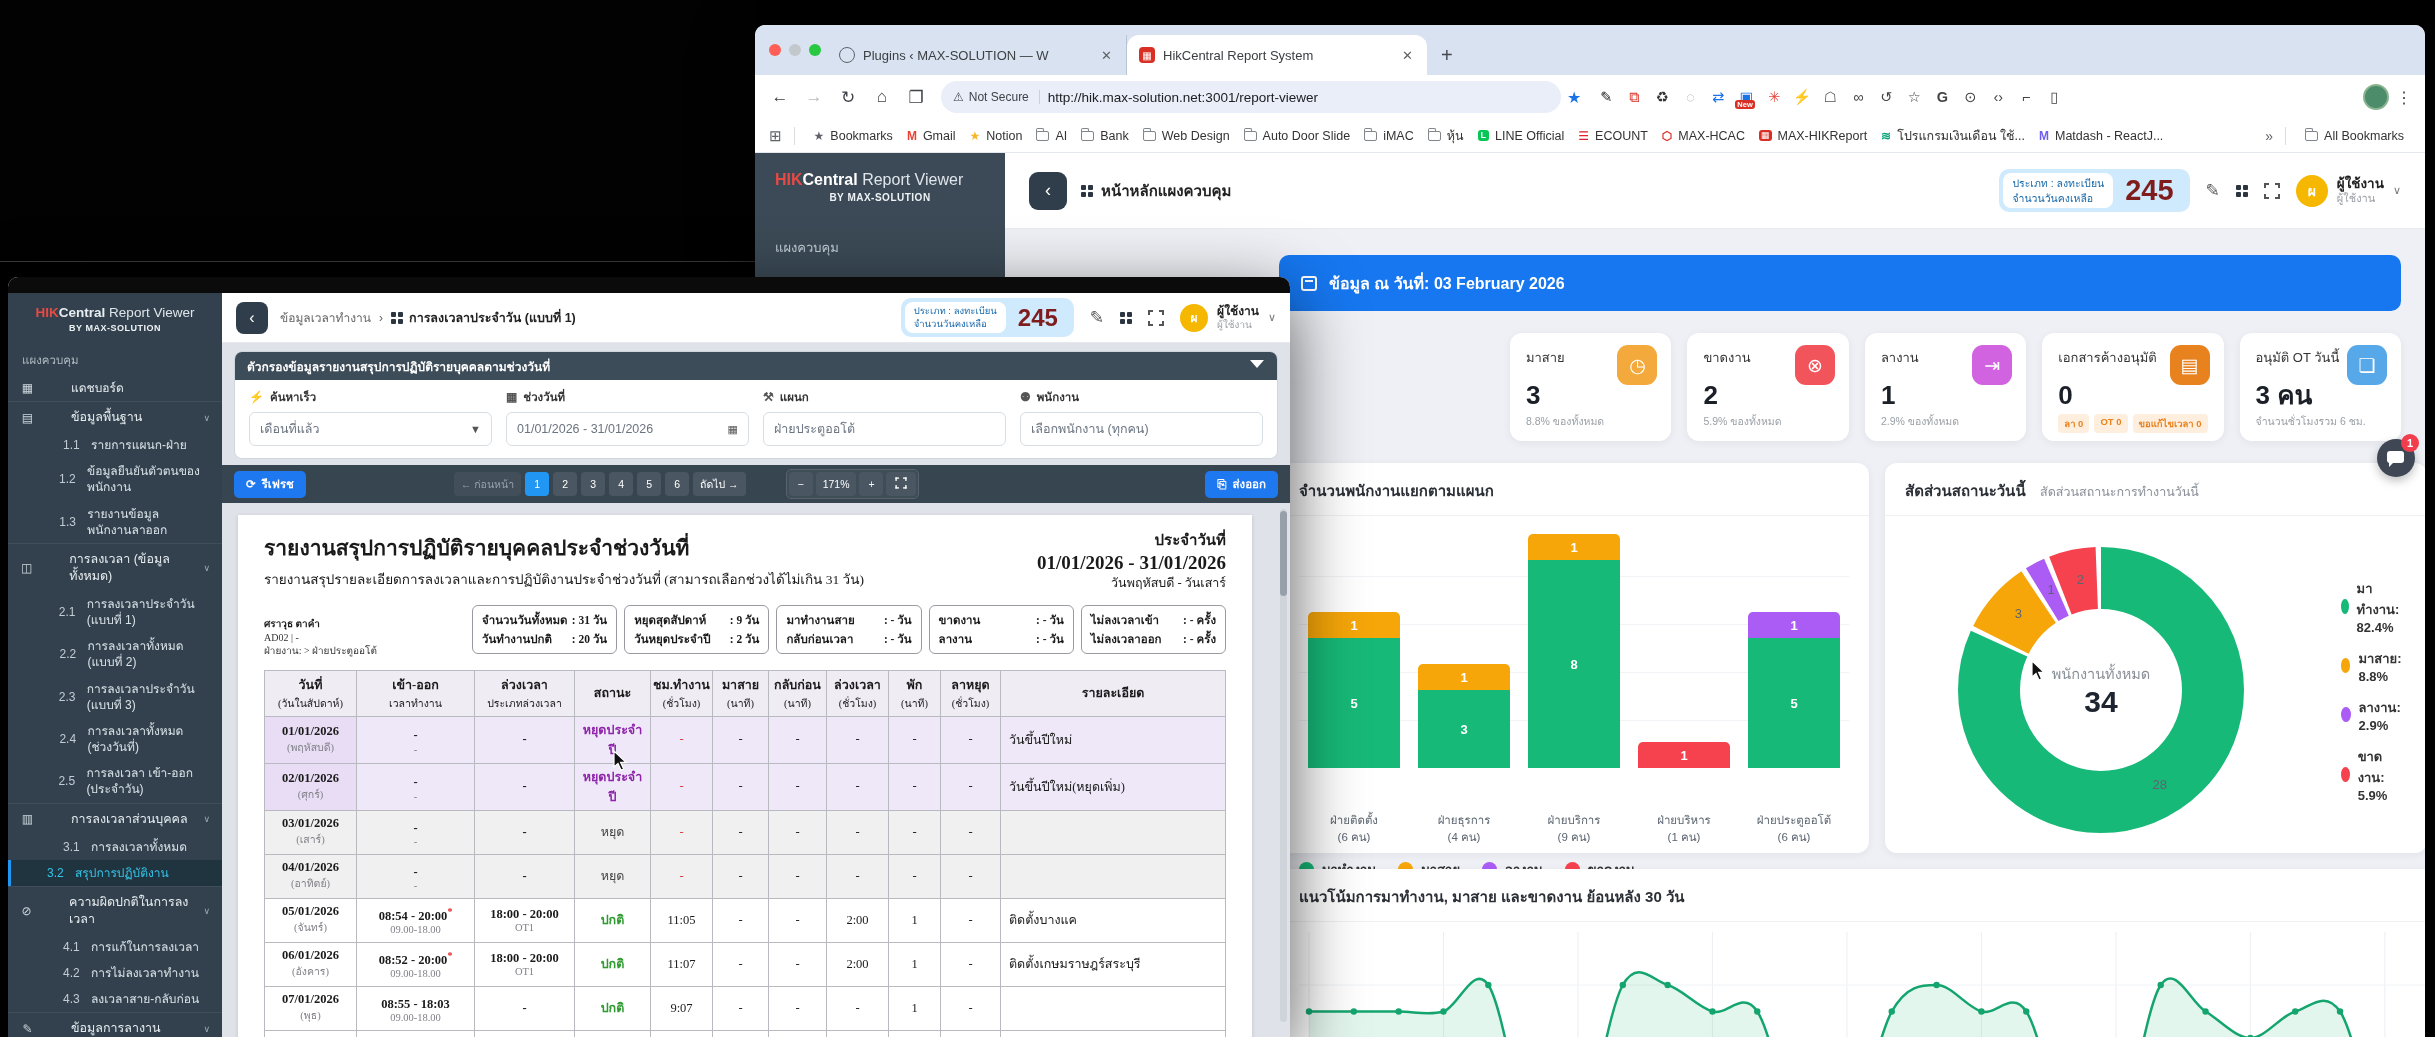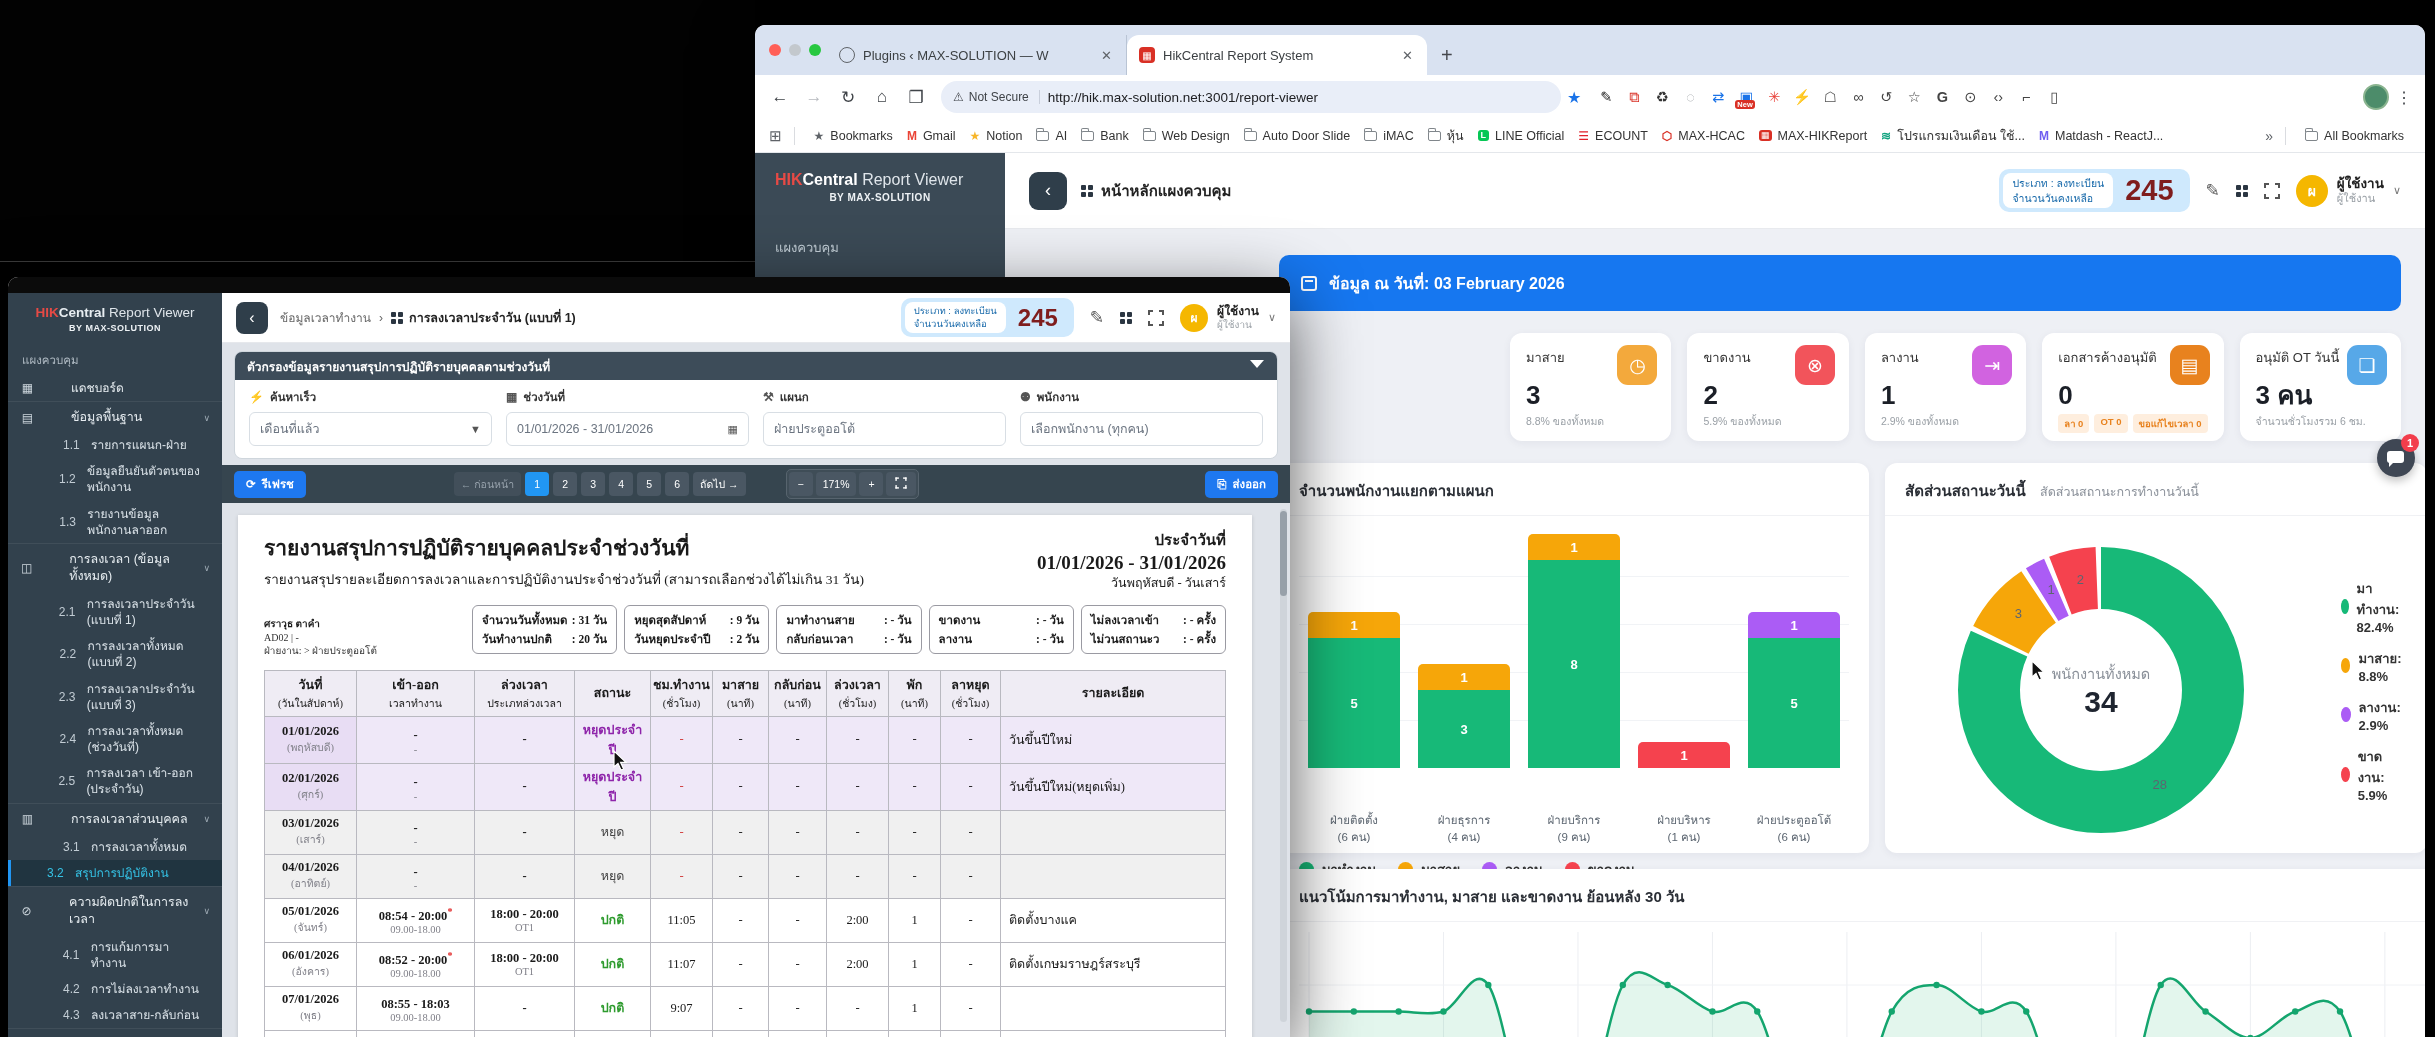--- a/index.html
+++ b/index.html
@@ -827,21 +827,21 @@
           <div class="mitem" data-type="group">
             <span class="mico">⊘</span>
             <span class="mnum"></span>
             <span>ความผิดปกติในการลงเวลา</span>
             <span class="mchev">∨</span>
           </div>
 
           <div class="mitem" data-type="child">
             <span class="mico"></span>
             <span class="mnum">4.1</span>
-            <span>การแก้มการมาทำงาน</span>
+            <span>การแก้ในการลงเวลา</span>
             <span class="mchev"></span>
           </div>
 
           <div class="mitem" data-type="child">
             <span class="mico"></span>
             <span class="mnum">4.2</span>
             <span>การไม่ลงเวลาทำงาน</span>
             <span class="mchev"></span>
           </div>
 
@@ -1061,21 +1061,21 @@
                   </div>
 
                 <div class="sumbox">
 
                     <div class="sumline">
                     <span class="sl">ไม่ลงเวลาเข้า</span>
                     <span class="sv">: - ครั้ง</span>
                   </div>
 
                     <div class="sumline">
-                    <span class="sl">ไม่วนสถานะว</span>
+                    <span class="sl">ไม่ลงเวลาออก</span>
                     <span class="sv">: - ครั้ง</span>
                   </div>
                   </div>
               </div>
           </div>
           <table class="rtable">
             <thead>
               <tr>
 
                   <th>

